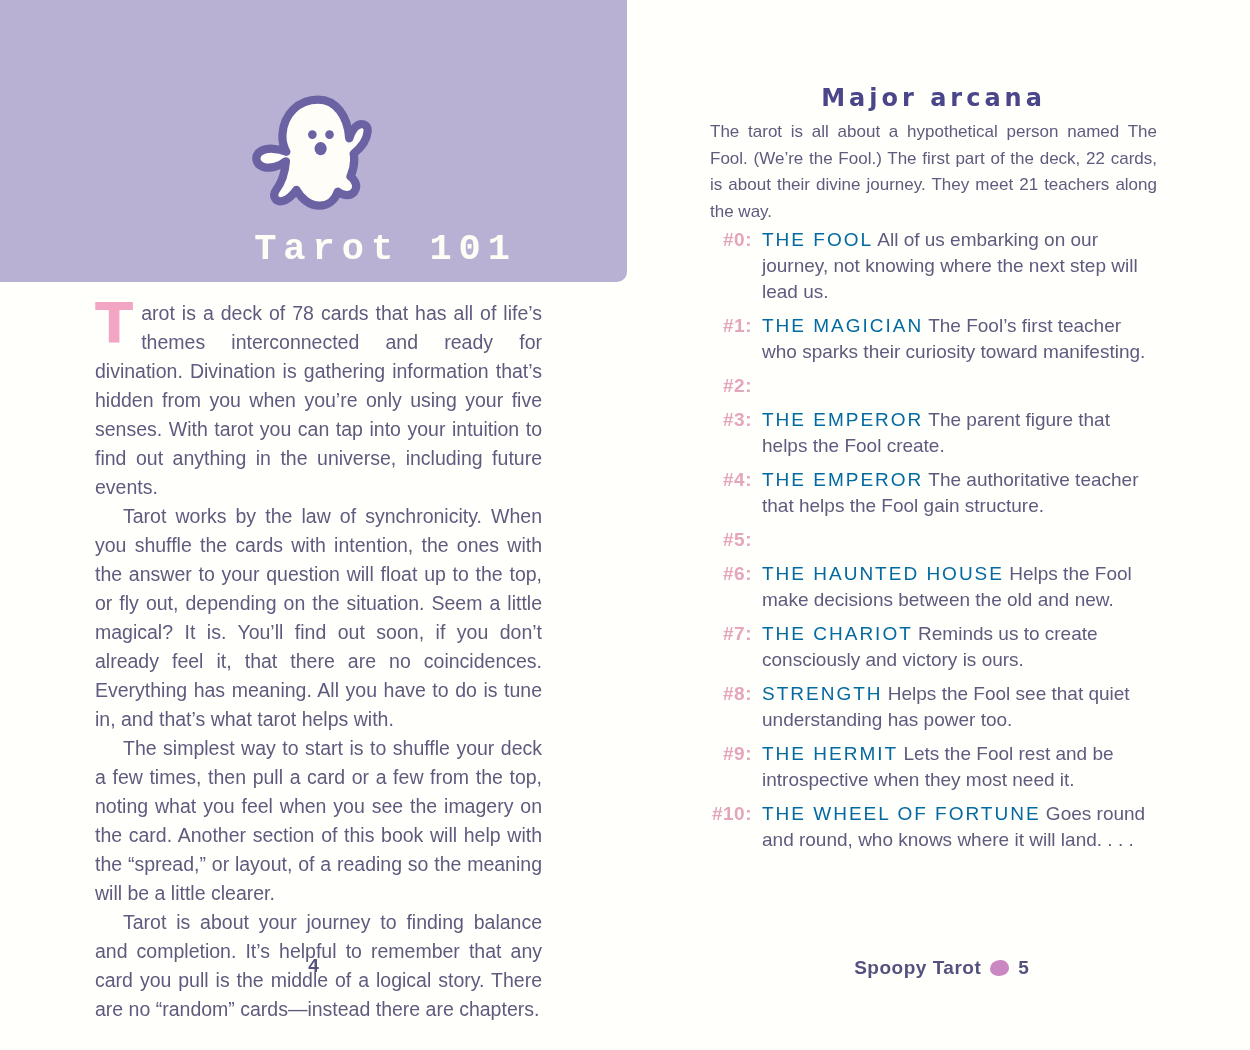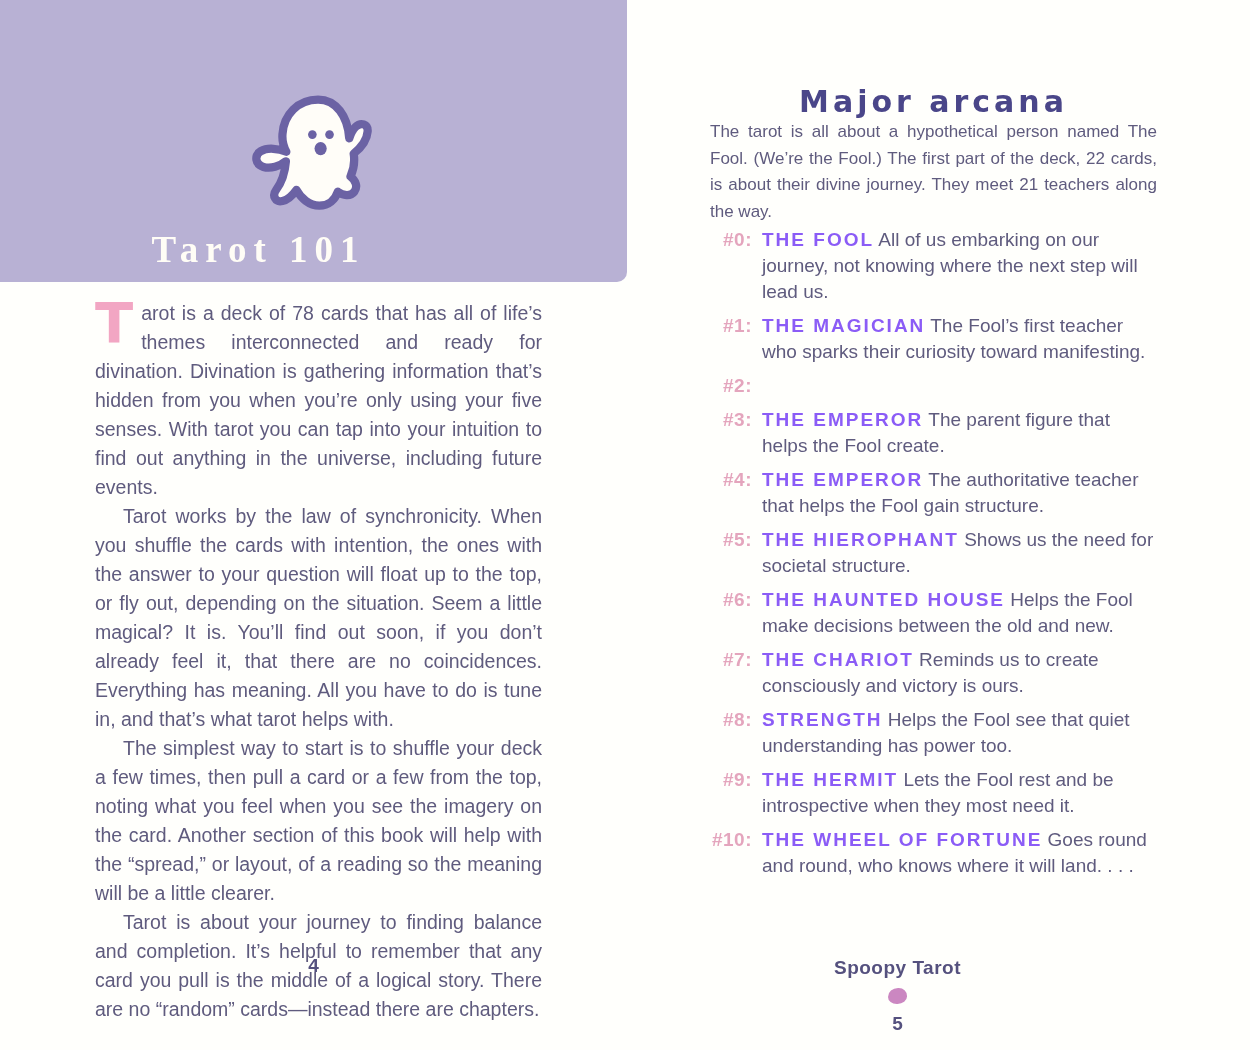--- a/index.html
+++ b/index.html
@@ -11,64 +11,64 @@
     color:#5f5b7e;
   }
   
   .header-block {
     position:absolute; left:0; top:0; width:627px; height:282px;
     background:#b8b1d4; border-radius:0 0 10px 0;
   }
   .ghost-wrap { position:absolute; left:248px; top:92px; width:130px; height:122px; }
   .chapter-title {
     position:absolute; left:0; top:228px; width:517px;
-    text-align:center; color:#fffdf6; font-size:37px; font-weight:bold;
-    letter-spacing:7px; font-family:Liberation Serif, serif;
+    text-align:right; color:#fffdf6; font-size:37px; font-weight:bold;
+    letter-spacing:7px; font-family:Liberation Mono, monospace;
   }
   .left-body {
     position:absolute; left:95px; top:299px; width:447px;
     font-size:19.5px; line-height:29px; text-align:justify;
   }
   .left-body p { text-indent:28px; }
   .left-body p.first { text-indent:0; }
   .dropcap {
     float:left; color:#f2a6c3; font-weight:bold; font-size:56px;
     line-height:44px; padding:2px 8px 0 0;
     font-family:"DejaVu Sans","Liberation Sans",sans-serif;
   }
   .page-num-left {
     position:absolute; left:0; top:955px; width:627px; text-align:center;
     font-size:19px; font-weight:bold; color:#55517e;
   }
   
   .arcana-title {
     position:absolute; left:710px; top:84px; width:447px; text-align:center;
-    color:#4a4689; font-size:30px; font-weight:bold; letter-spacing:4px;
+    color:#4a4689; font-size:24px; font-weight:bold; letter-spacing:4px;
     font-family:"DejaVu Sans","Liberation Sans",sans-serif;
   }
   .arcana-intro {
     position:absolute; left:710px; top:119px; width:447px;
     font-size:17px; line-height:26.5px; text-align:justify;
   }
   .card-list { position:absolute; left:704px; top:227px; width:455px; }
   .card-item {
     display:grid; grid-template-columns:48px 1fr; column-gap:10px;
     font-size:19px; line-height:26px; margin-bottom:8px;
   }
   .card-num {
     text-align:right; color:#e4a5bd; font-weight:bold; letter-spacing:0.5px;
   }
   .card-name {
-    color:#8b5cf6; font-weight:bold; letter-spacing:2px;
+    color:#0369a1; font-weight:normal; letter-spacing:2px;
   }
   .card-desc { color:#5f5b7e; }
   .footer-right {
-    position:absolute; left:674px; top:957px; width:447px;
+    position:absolute; left:718px; top:957px; width:447px;
     display:flex; align-items:center; justify-content:center; gap:9px;
-    font-size:19px; color:#55517e;flex-direction:column;
+    font-size:19px; color:#55517e;
   }
   .brand { font-weight:bold; letter-spacing:0.5px; }
   .blob {
     width:19px; height:16px; background:#cb87c1; display:inline-block;
     border-radius:55% 45% 52% 48% / 58% 52% 48% 46%;
   }
   .pn5 { font-weight:bold; }
 </style>
 </head>
 <body>
@@ -131,21 +131,20 @@
     <span><span class="card-name">THE EMPEROR</span><span class="card-desc"> The parent figure that helps the Fool create.</span></span>
   </div>
 
   <div class="card-item">
     <span class="card-num">#4:</span>
     <span><span class="card-name">THE EMPEROR</span><span class="card-desc"> The authoritative teacher that helps the Fool gain structure.</span></span>
   </div>
 
   <div class="card-item">
     <span class="card-num">#5:</span>
-    <span><span class="card-name">THE HIEROPHANT</span><span class="card-desc"> Shows us the need for societal structure.</span></span>
   </div>
 
   <div class="card-item">
     <span class="card-num">#6:</span>
     <span><span class="card-name">THE HAUNTED HOUSE</span><span class="card-desc"> Helps the Fool make decisions between the old and new.</span></span>
   </div>
 
   <div class="card-item">
     <span class="card-num">#7:</span>
     <span><span class="card-name">THE CHARIOT</span><span class="card-desc"> Reminds us to create consciously and victory is ours.</span></span>

